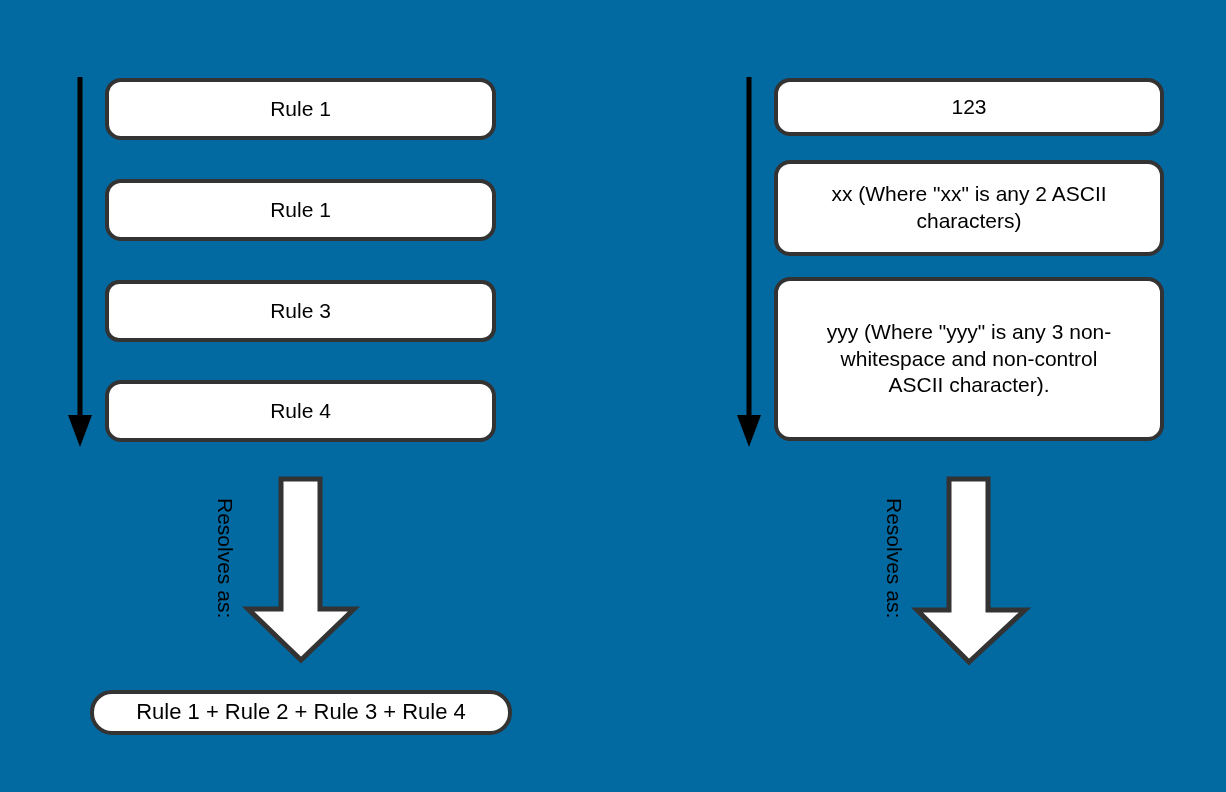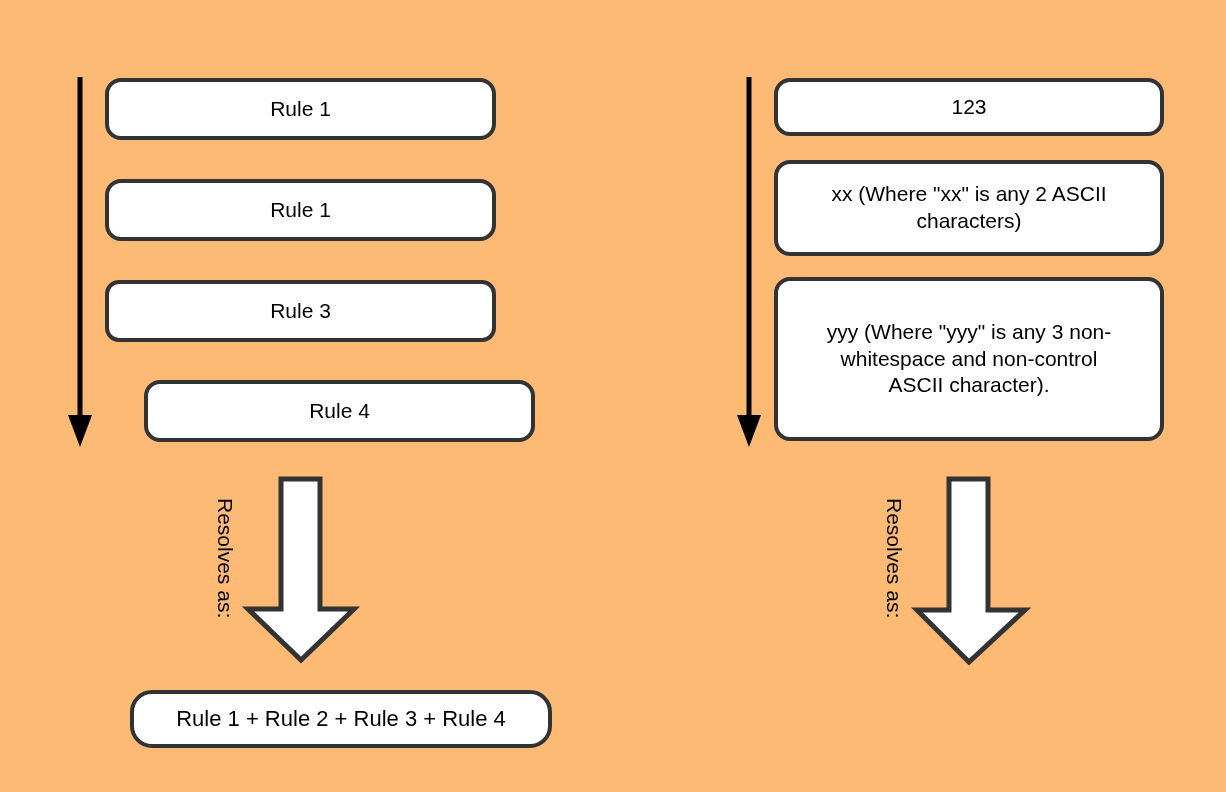--- a/index.html
+++ b/index.html
@@ -8,21 +8,21 @@
     background: #ffffff;
   }
   body {
     font-family: "Liberation Sans", sans-serif;
     color: #000000;
   }
   #canvas {
     position: relative;
     width: 1226px;
     height: 792px;
-    background: #fdba74;
+    background: #0369a1;
     overflow: hidden;
   }
   .rbox {
     position: absolute;
     box-sizing: border-box;
     border: 4px solid #333333;
     border-radius: 16px;
     background: #ffffff;
     display: flex;
     align-items: center;
@@ -79,25 +79,25 @@
       <polygon points="949,479 988,479 988,610 1025,610 969,662 917,610 949,610" fill="#ffffff" stroke="#333333" stroke-width="5" stroke-linejoin="miter"></polygon>
     </g>
   </svg>
 
   <div class="rbox" style="left:105px; top:78px; width:391px; height:62px;">Rule 1</div>
 
   <div class="rbox" style="left:105px; top:179px; width:391px; height:62px;">Rule 1</div>
 
   <div class="rbox" style="left:105px; top:280px; width:391px; height:62px;border-radius:14px;">Rule 3</div>
 
-  <div class="rbox" style="left:105px; top:380px; width:391px; height:62px;margin-left:39px;">Rule 4</div>
+  <div class="rbox" style="left:105px; top:380px; width:391px; height:62px;">Rule 4</div>
 
   <div class="rot-label" style="left:237px; top:498px;">Resolves as:</div>
 
-  <div class="rbox result" style="left:90px; top:690px; width:422px; height:58px; font-size:22px;margin-left:40px;">Rule 1 + Rule 2 + Rule 3 + Rule 4</div>
+  <div class="rbox result" style="left:90px; top:690px; width:422px; height:45px; font-size:22px;">Rule 1 + Rule 2 + Rule 3 + Rule 4</div>
 
   <div class="rbox" style="left:774px; top:78px; width:390px; height:58px;text-align:right;">123</div>
 
   <div class="rbox" style="left:774px; top:160px; width:390px; height:96px; padding:4px 26px;">xx (Where "xx" is any 2 ASCII characters)</div>
 
   <div class="rbox" style="left:774px; top:277px; width:390px; height:164px; padding:4px 34px;">yyy (Where "yyy" is any 3 non-whitespace and non-control ASCII character).</div>
 
   <div class="rot-label" style="left:906px; top:498px;">Resolves as:</div>
 
 

